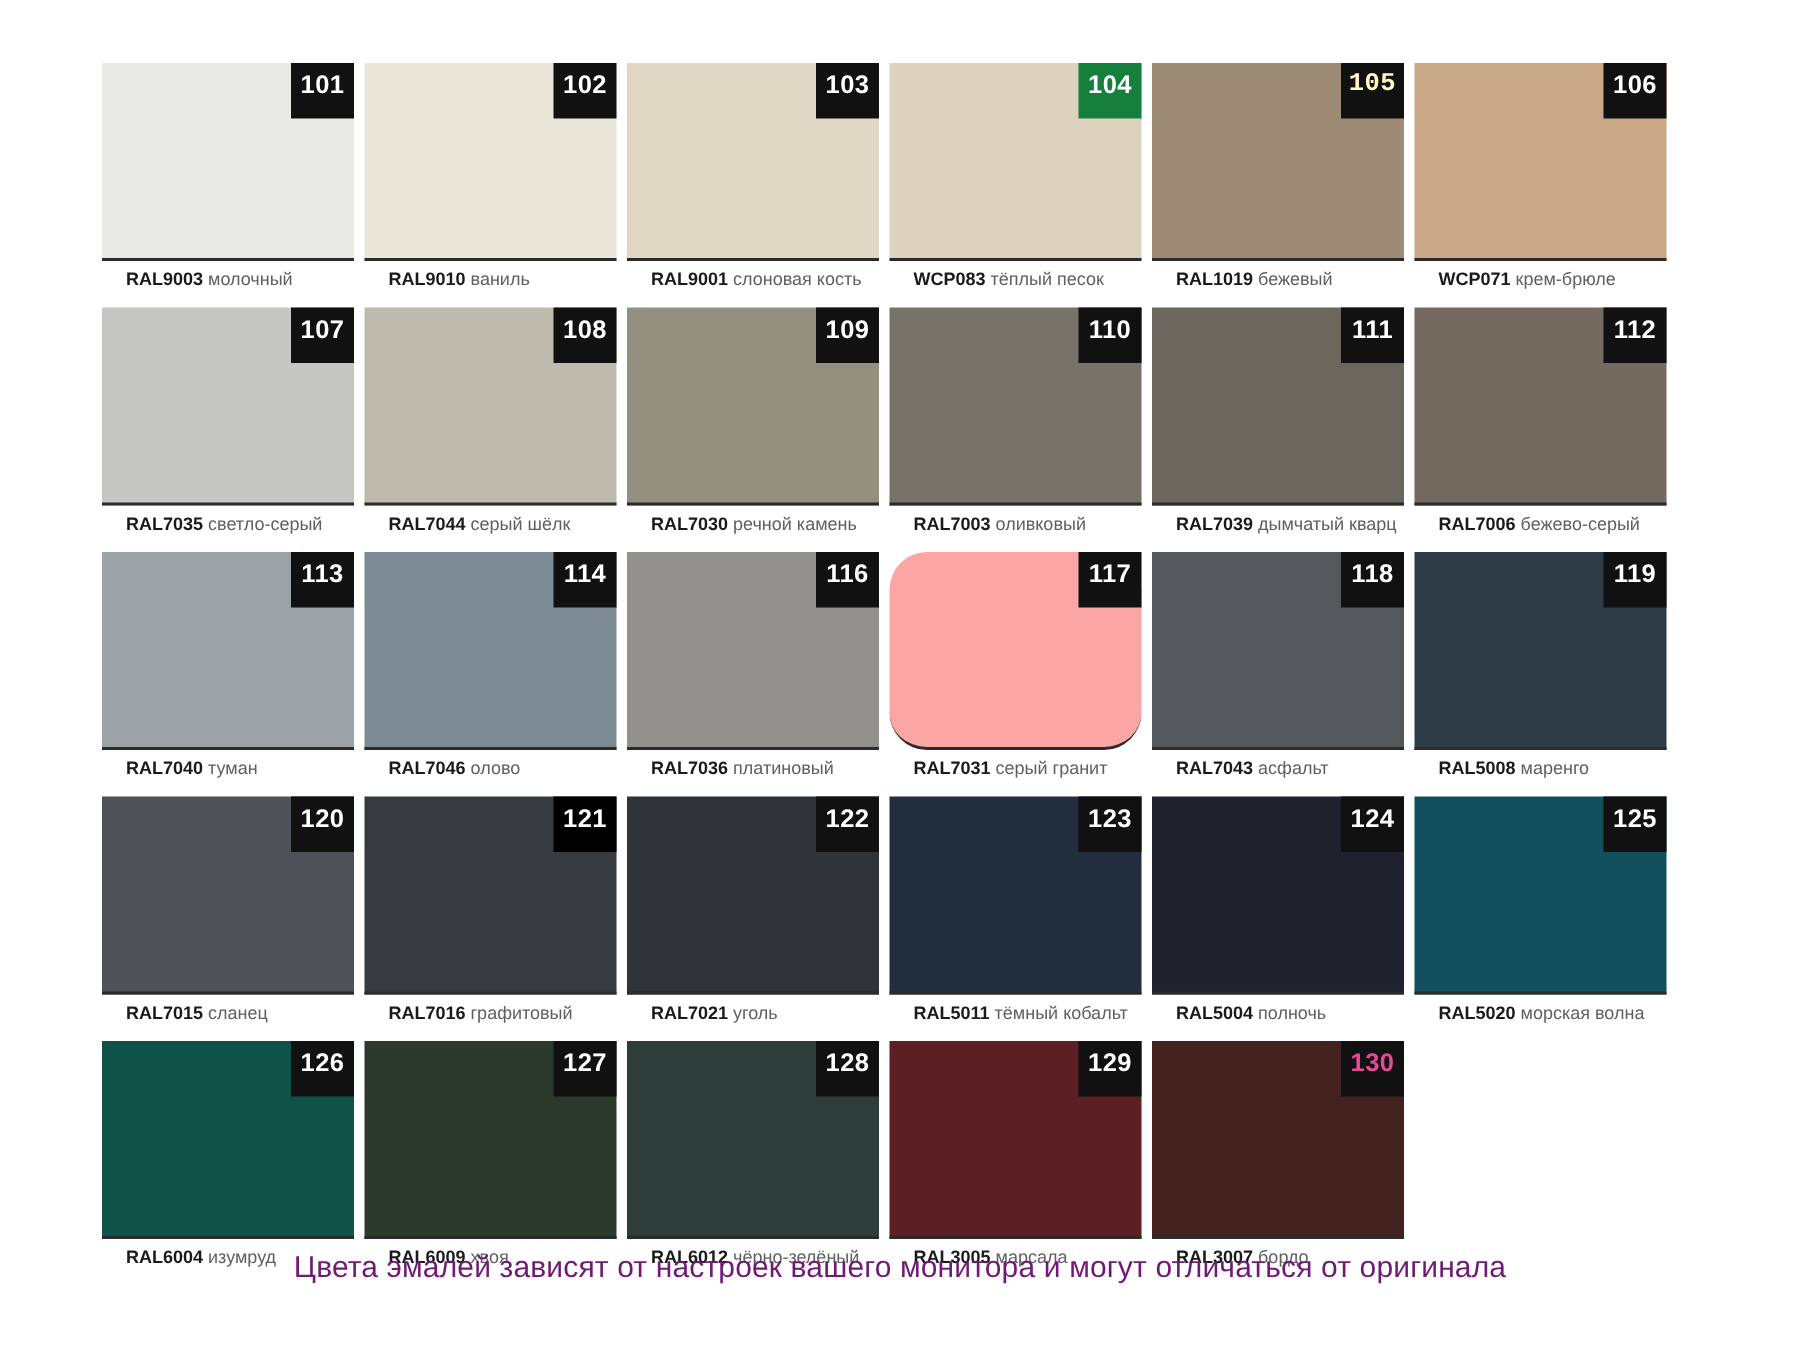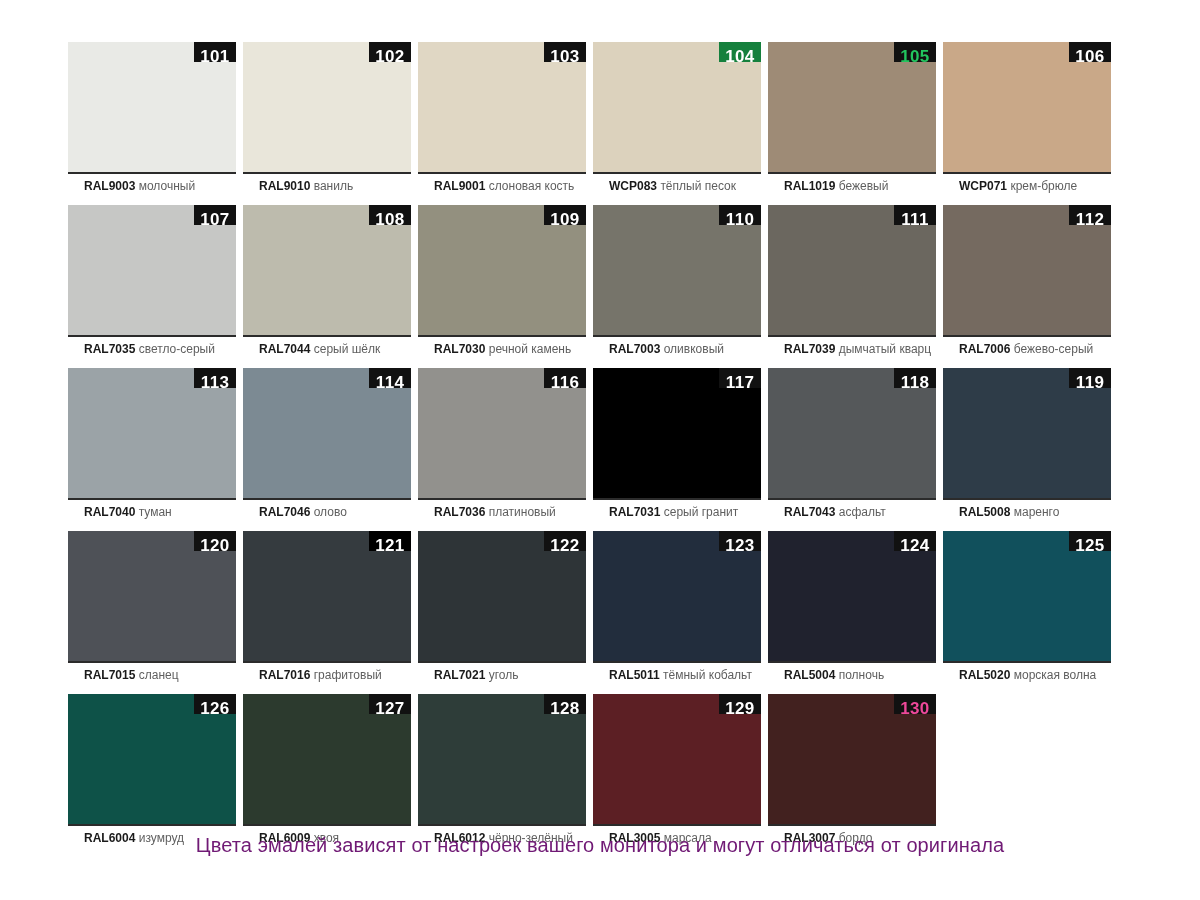--- a/index.html
+++ b/index.html
@@ -43,21 +43,21 @@
     height: 130px;
     border-bottom: 2px solid #2b2b2b;
     box-sizing: content-box;
   }
 
   .swatch-badge {
     position: absolute;
     top: 0;
     right: 0;
     min-width: 42px;
-    height: 20px;
+    height: 37px;
     background: #111111;
     color: #ffffff;
     font-size: 17px;
     font-weight: 700;
     line-height: 29px;
     text-align: center;
     letter-spacing: 0.3px;
     padding: 0 5px;
     box-sizing: border-box;
   }
@@ -117,21 +117,21 @@
         <div class="swatch-label"><span class="swatch-code">RAL9001</span> <span class="swatch-name">слоновая кость</span></div>
       </div>
       <div class="swatch-cell">
         <div class="swatch-color" style="background: rgb(220, 210, 189); border-bottom-color: rgb(43, 43, 43);">
           <div class="swatch-badge" style="background: #15803d; color: rgb(255, 255, 255);">104</div>
         </div>
         <div class="swatch-label"><span class="swatch-code">WCP083</span> <span class="swatch-name">тёплый песок</span></div>
       </div>
       <div class="swatch-cell">
         <div class="swatch-color" style="background: rgb(158, 139, 118); border-bottom-color: rgb(43, 43, 43);">
-          <div class="swatch-badge" style="background: rgb(17, 17, 17); color: #22c55e;">105</div>
+          <div class="swatch-badge" style="background: rgb(17, 17, 17); color: #fef9c3; font-family: Liberation Mono, monospace;">105</div>
         </div>
         <div class="swatch-label"><span class="swatch-code">RAL1019</span> <span class="swatch-name">бежевый</span></div>
       </div>
       <div class="swatch-cell">
         <div class="swatch-color" style="background: rgb(201, 168, 136); border-bottom-color: rgb(43, 43, 43);">
           <div class="swatch-badge" style="background: rgb(17, 17, 17); color: rgb(255, 255, 255);">106</div>
         </div>
         <div class="swatch-label"><span class="swatch-code">WCP071</span> <span class="swatch-name">крем-брюле</span></div>
       </div>
       <div class="swatch-cell">
@@ -182,21 +182,21 @@
         </div>
         <div class="swatch-label"><span class="swatch-code">RAL7046</span> <span class="swatch-name">олово</span></div>
       </div>
       <div class="swatch-cell">
         <div class="swatch-color" style="background: rgb(146, 145, 141); border-bottom-color: rgb(43, 43, 43);">
           <div class="swatch-badge" style="background: rgb(17, 17, 17); color: rgb(255, 255, 255);">116</div>
         </div>
         <div class="swatch-label"><span class="swatch-code">RAL7036</span> <span class="swatch-name">платиновый</span></div>
       </div>
       <div class="swatch-cell">
-        <div class="swatch-color" style="background: #000000; border-bottom-color: rgb(43, 43, 43);">
+        <div class="swatch-color" style="background: #fca5a5; border-bottom-color: rgb(43, 43, 43); border-radius: 25px;">
           <div class="swatch-badge" style="background: rgb(17, 17, 17); color: rgb(255, 255, 255);">117</div>
         </div>
         <div class="swatch-label"><span class="swatch-code">RAL7031</span> <span class="swatch-name">серый гранит</span></div>
       </div>
       <div class="swatch-cell">
         <div class="swatch-color" style="background: rgb(85, 88, 90); border-bottom-color: rgb(43, 43, 43);">
           <div class="swatch-badge" style="background: rgb(17, 17, 17); color: rgb(255, 255, 255);">118</div>
         </div>
         <div class="swatch-label"><span class="swatch-code">RAL7043</span> <span class="swatch-name">асфальт</span></div>
       </div>

